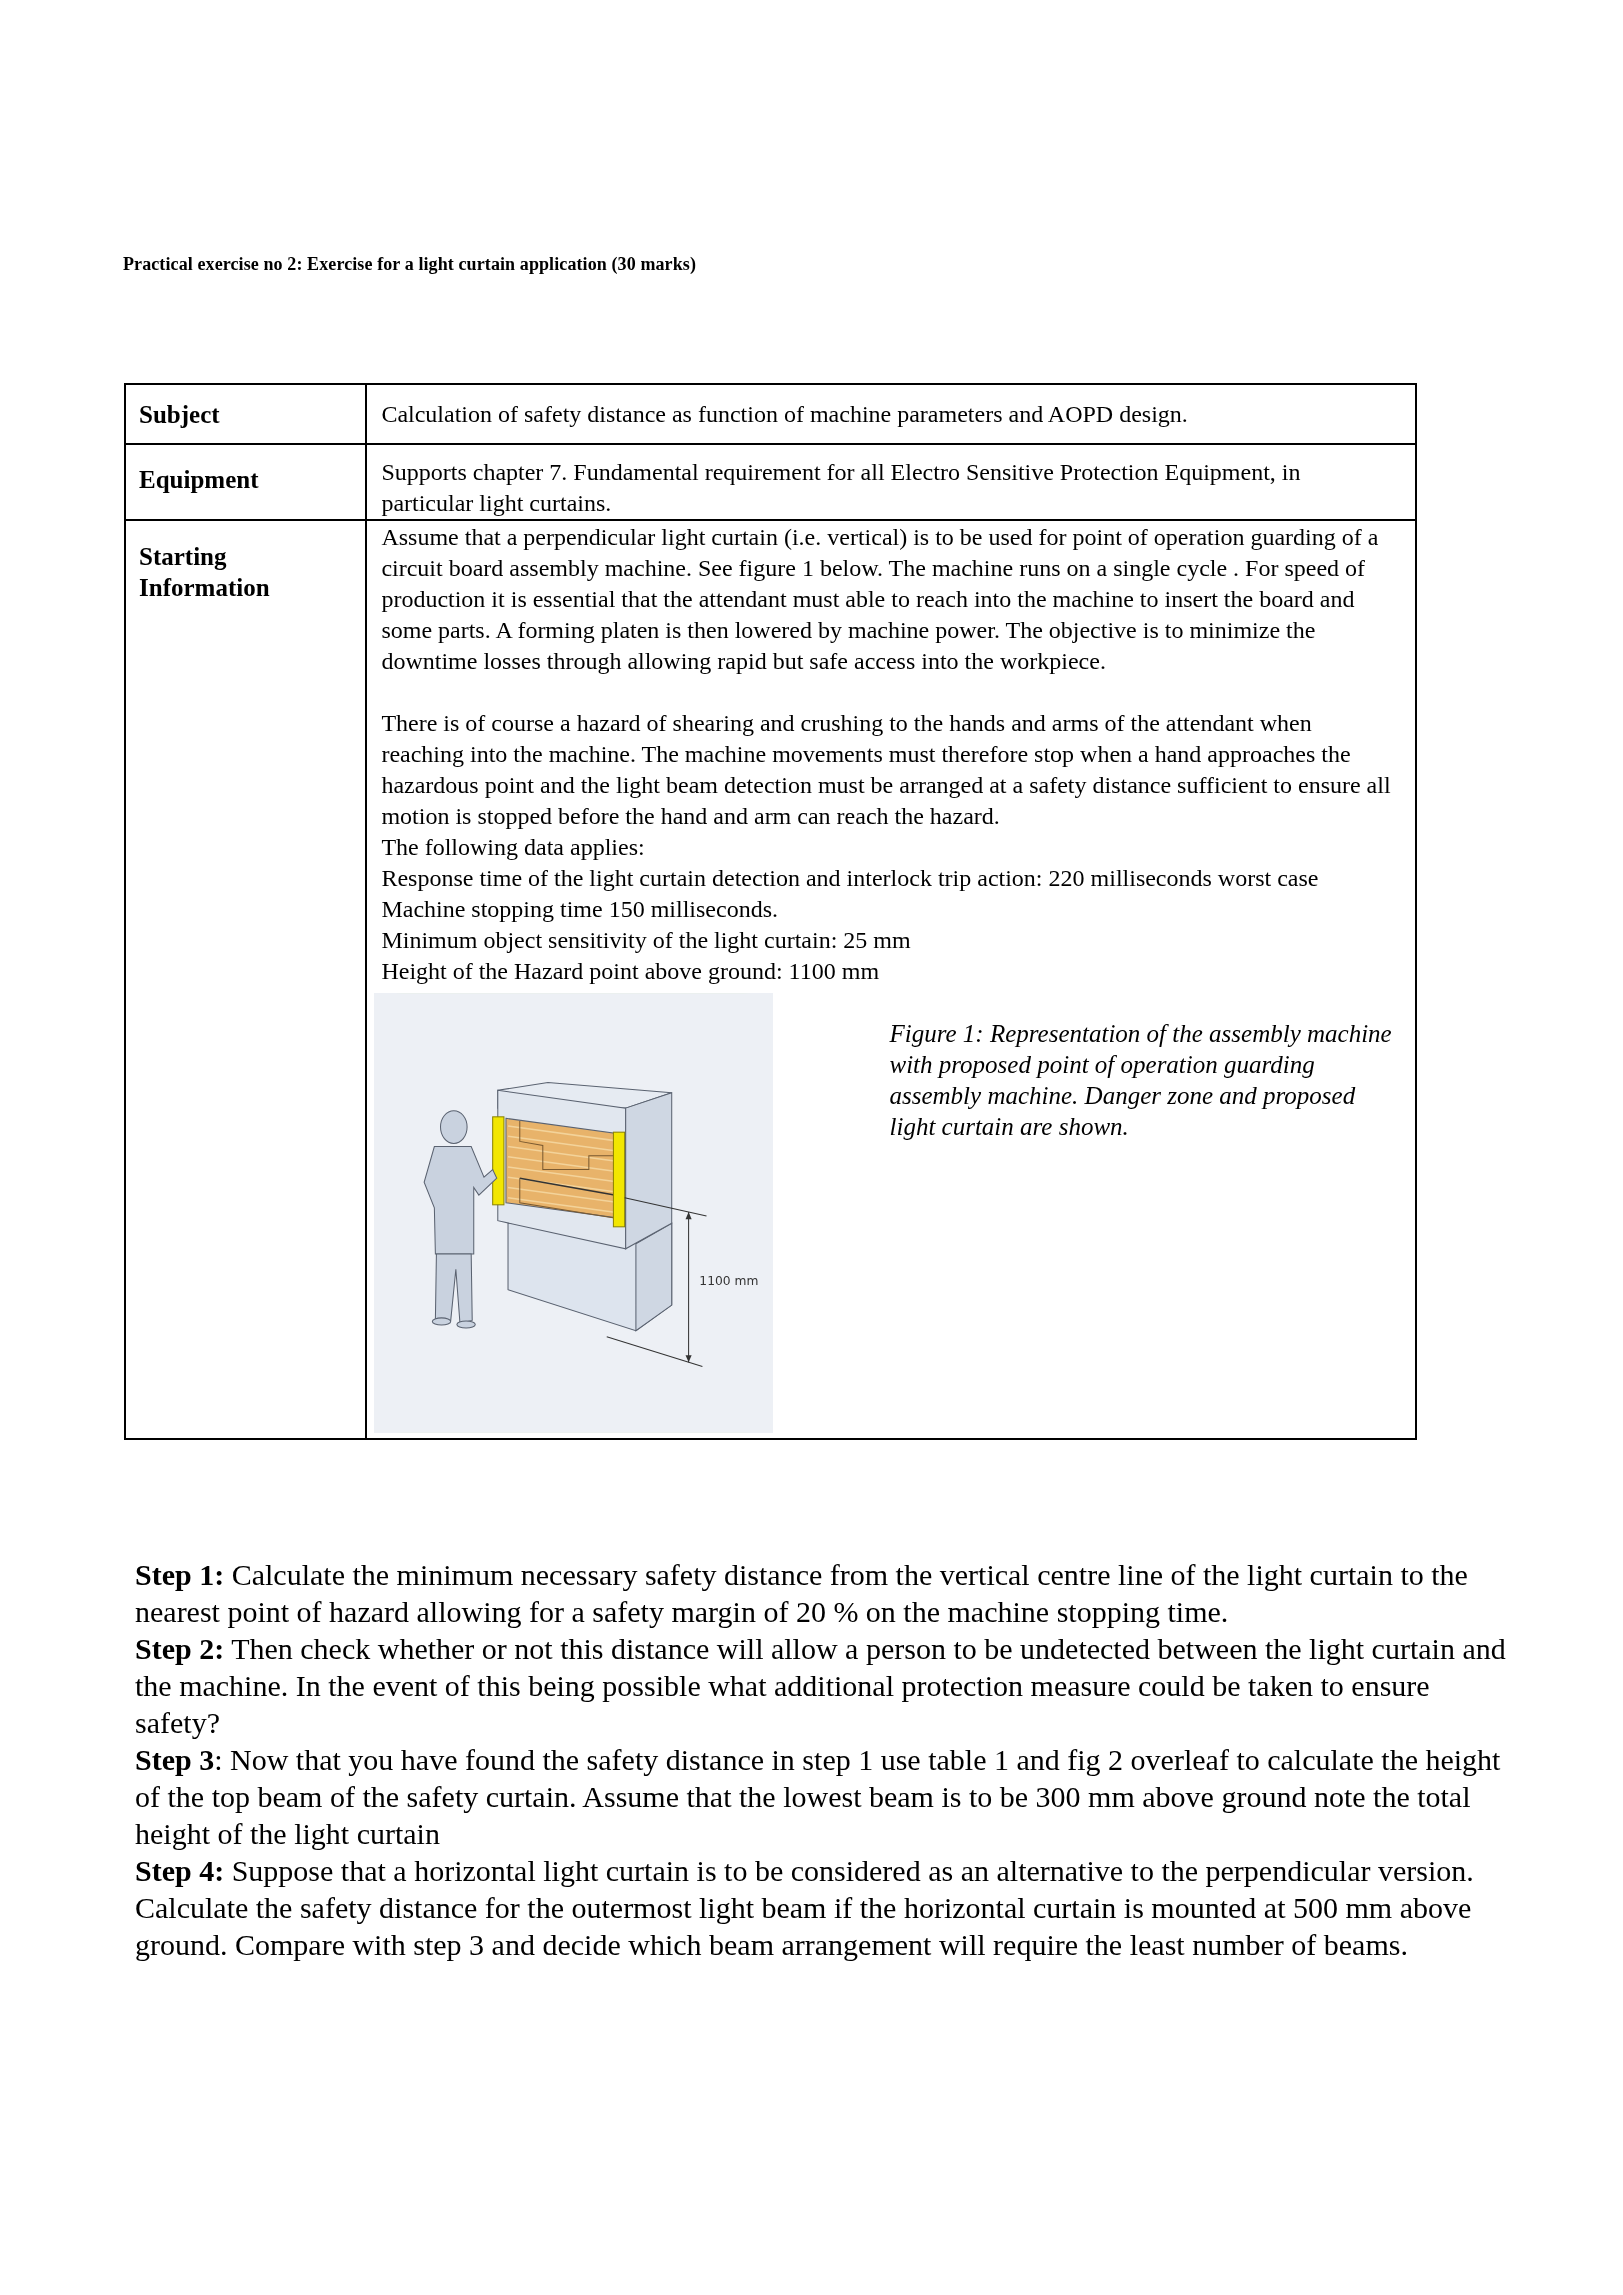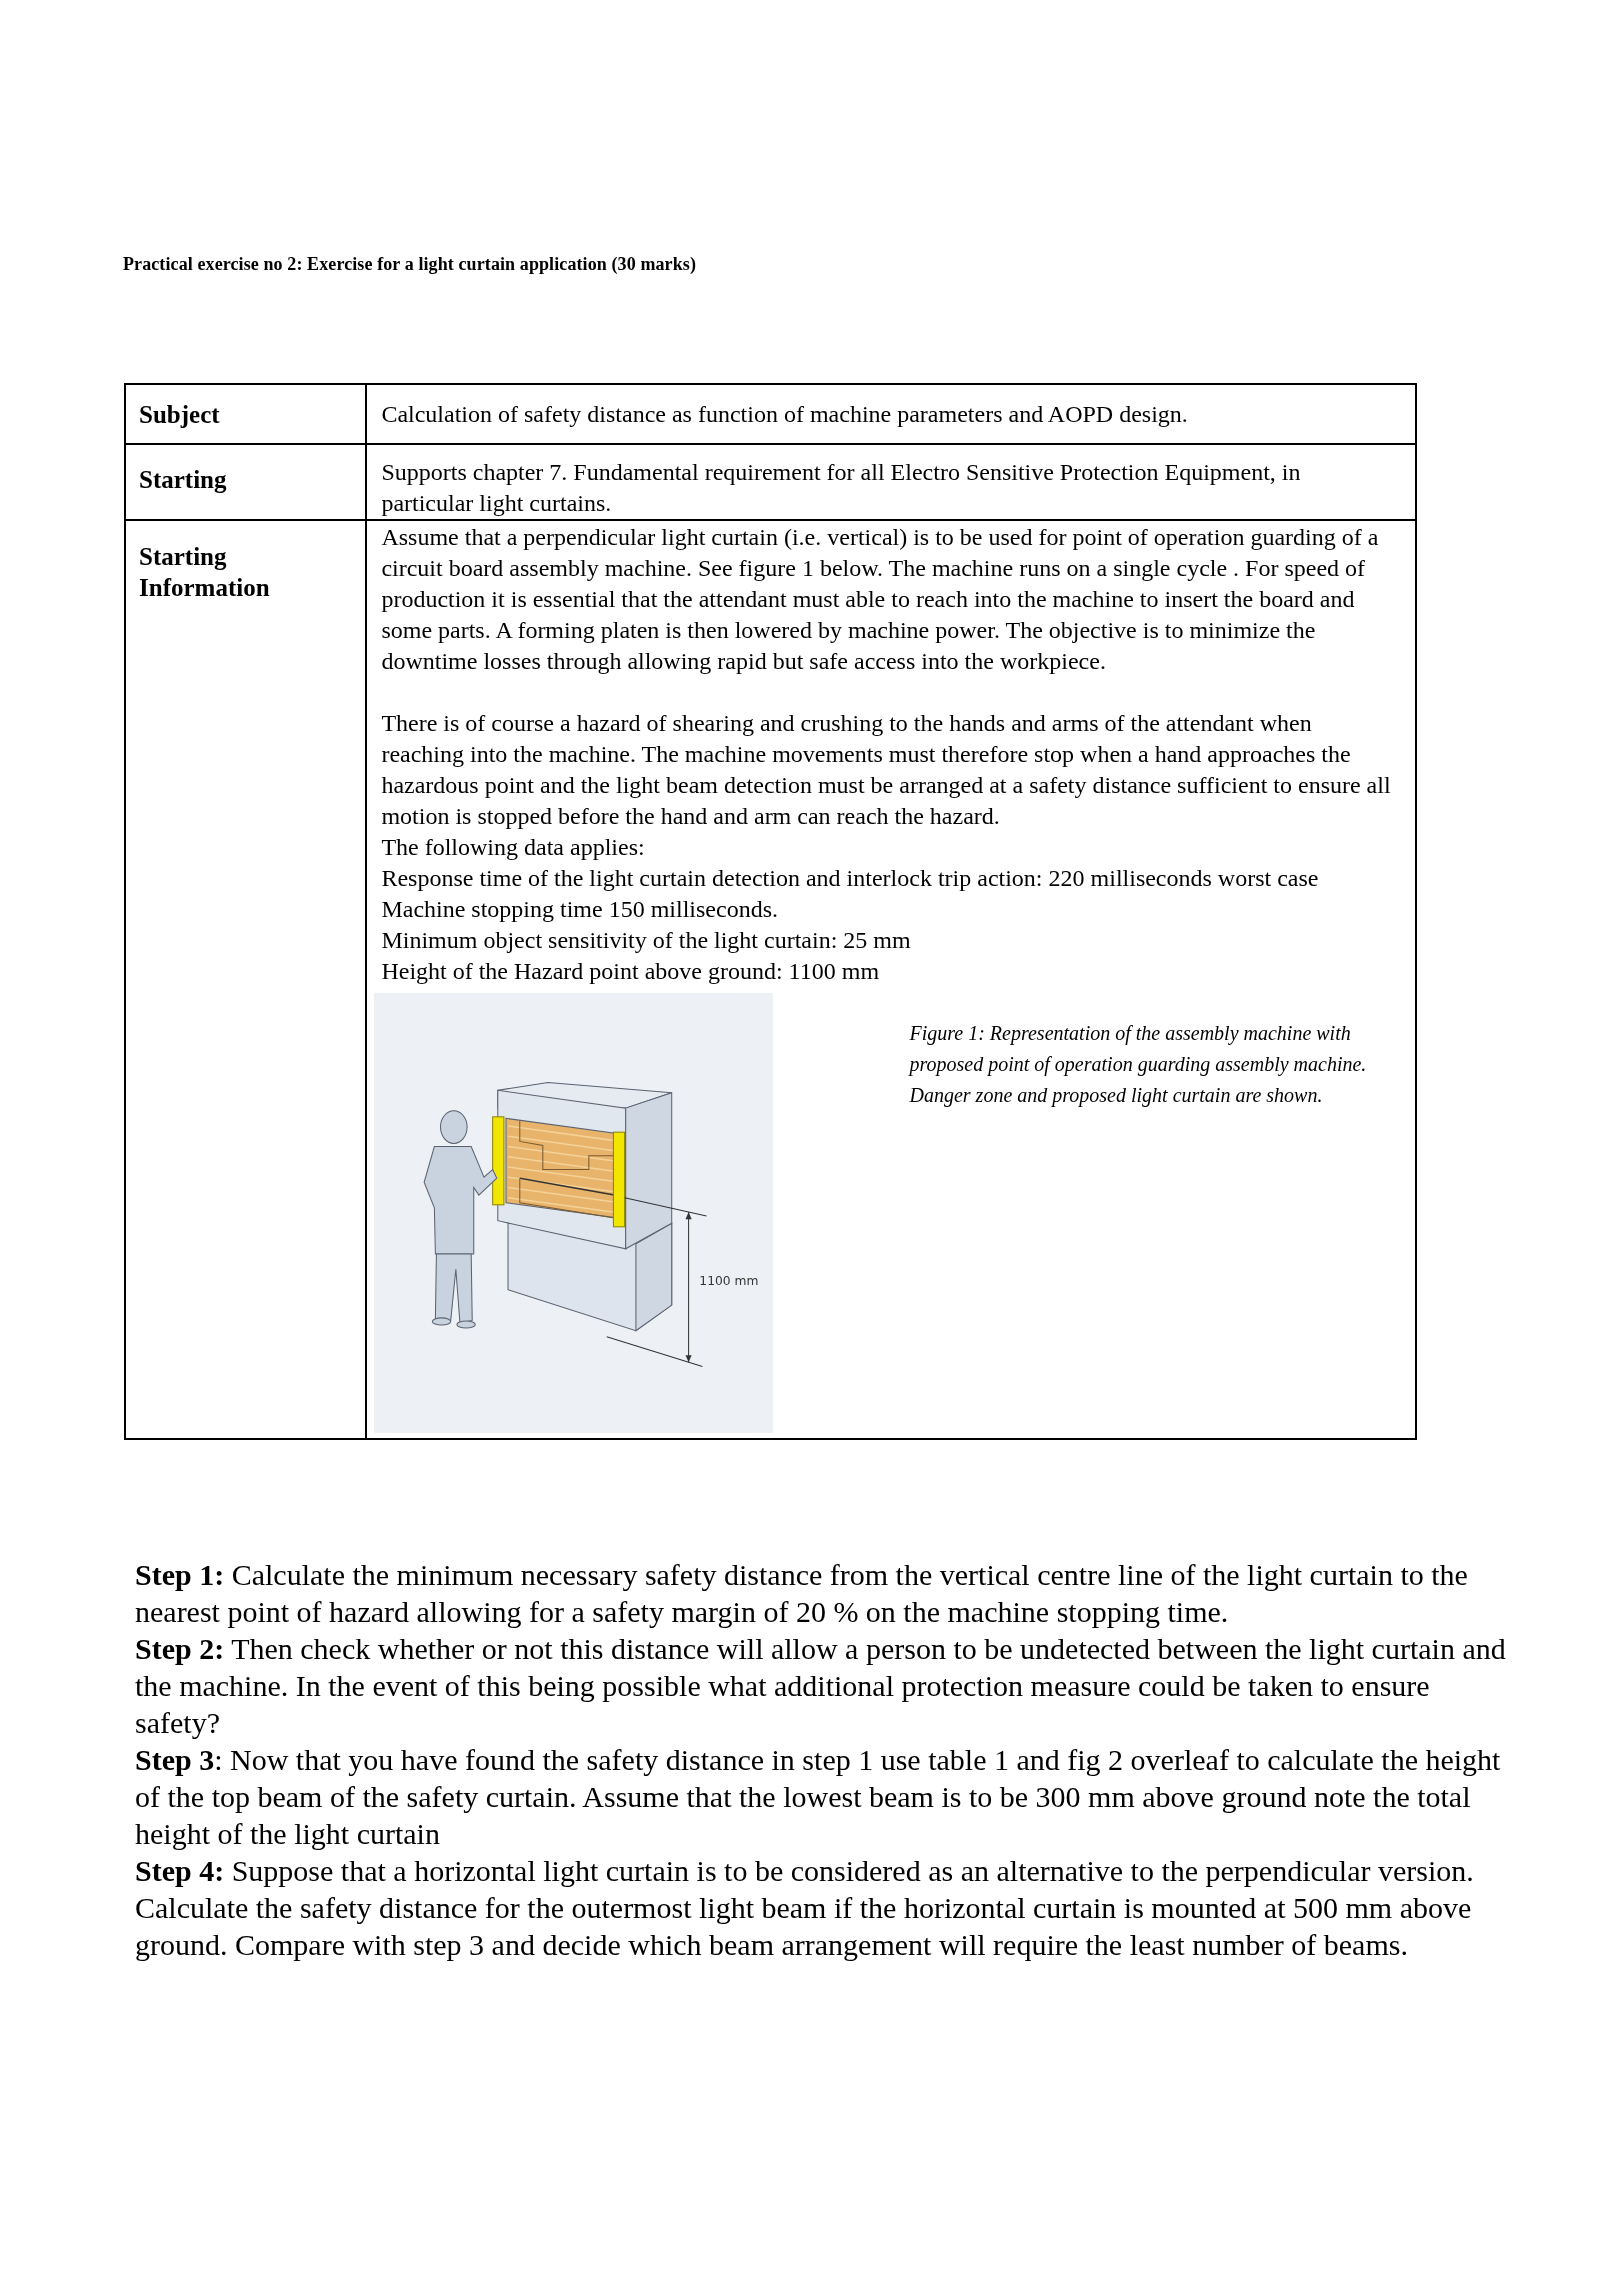--- a/index.html
+++ b/index.html
@@ -36,42 +36,42 @@
   .para { margin: 0; }
   .gap { height: 31px; }
   .figure-row { position: relative; height: 445px; margin-left: -7.9px; margin-top: 5.2px; }
   .fig-img {
     position: absolute; left: 0; top: 0; width: 399px; height: 440px;
     background: #bef264;
     border-radius: 29px;
   }
   .fig-caption {
     position: absolute; left: 516px; top: 25px; width: 517px;
-    font-style: italic; font-size: 20px; line-height: 31px; margin-left: 20px;
+    font-style: italic; font-size: 25px; line-height: 31px;
   }
   .steps {
     position: absolute; left: 123px; top: 1556px; width: 1381px;
     font-size: 30px; line-height: 37px; margin-left: 12px;
   }
   .step { margin: 0; }
   .step .lbl { font-weight: bold; }
 </style>
 </head>
 <body>
 
 <div class="title">Practical exercise no 2: Exercise for a light curtain application (30 marks)</div>
 
 <table class="ex">
   <tbody>
       <tr class="r-subject">
     <td class="lab">Subject</td>
     <td class="val">Calculation of safety distance as function of machine parameters and AOPD design.</td>
   </tr>
   <tr class="r-relevance">
-    <td class="lab">Starting</td>
+    <td class="lab">Equipment</td>
     <td class="val">Supports chapter 7. Fundamental requirement for all Electro Sensitive Protection Equipment, in particular light curtains.</td>
   </tr>
   <tr class="r-starting">
     <td class="lab">
       <span style="display:block;width:131px;">Starting Information</span>
     </td>
     <td class="val">
       <p class="para">Assume that a perpendicular light curtain (i.e. vertical) is to be used for point of operation guarding of a circuit board assembly machine. See figure 1 below. The machine runs on a single cycle . For speed of production it is essential that the attendant must able to reach into the machine to insert the board and some parts. A forming platen is then lowered by machine power.  The objective is to minimize the downtime losses through allowing rapid but safe access into the workpiece.</p>
       <div class="gap"></div>
       <p class="para">There is of course a hazard of shearing and crushing to the hands and arms of the attendant when reaching into the machine. The machine movements must therefore stop when a hand approaches the hazardous point and the light beam detection must be arranged at a safety distance sufficient to ensure all motion is stopped before the hand and arm can reach the hazard.</p>

